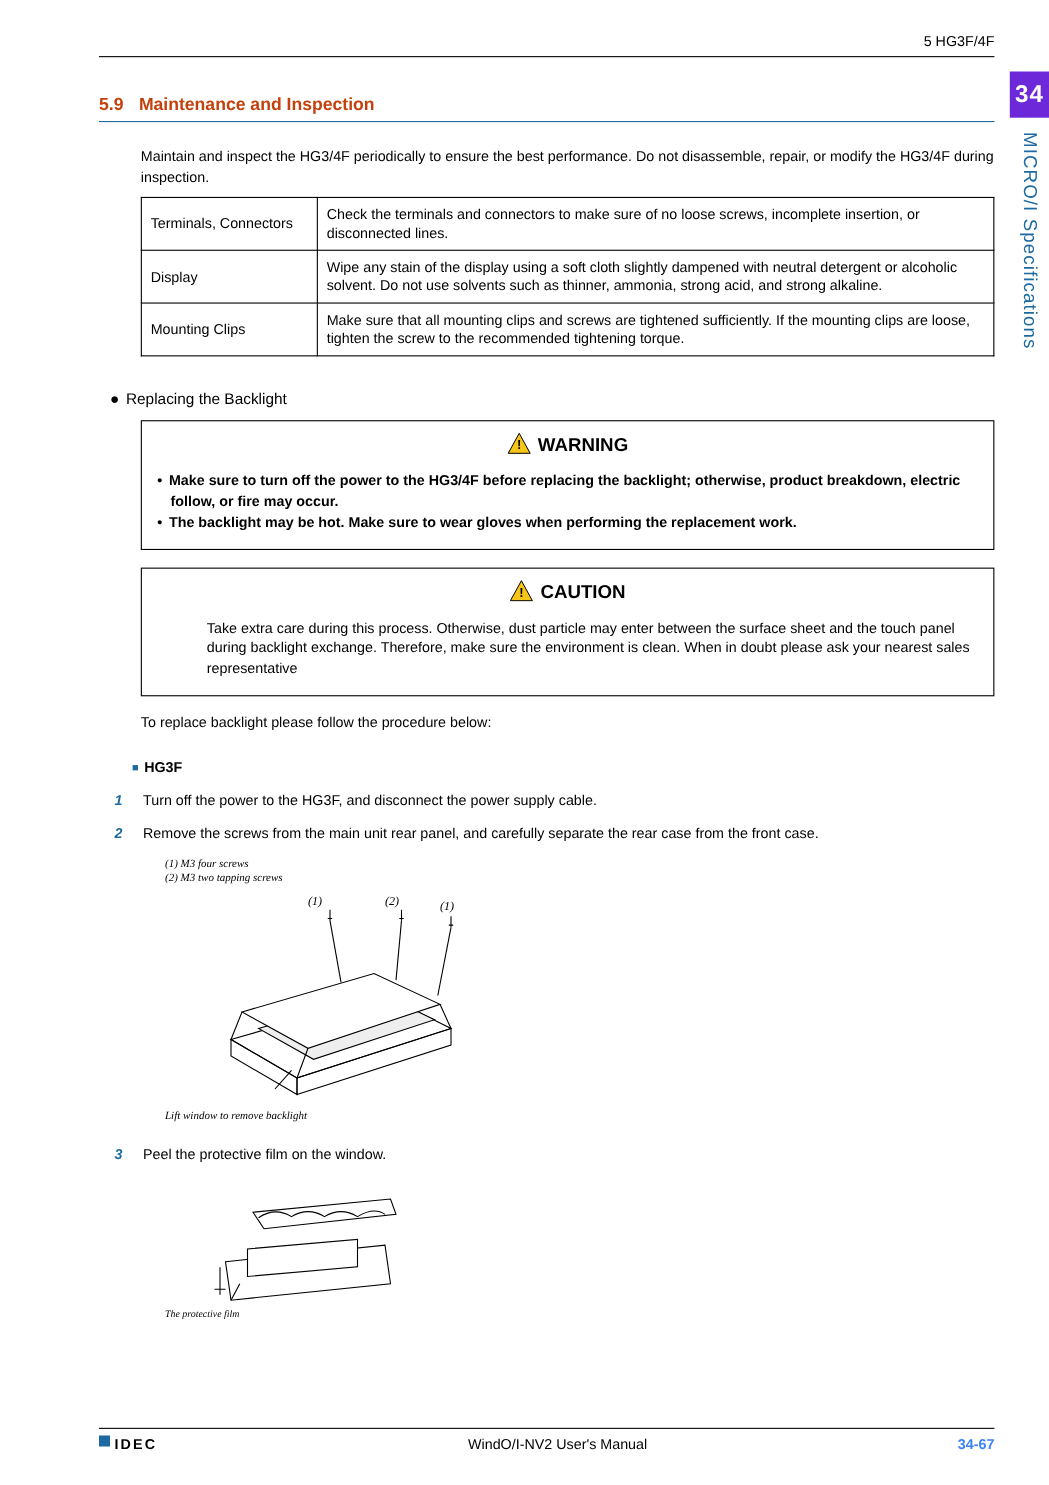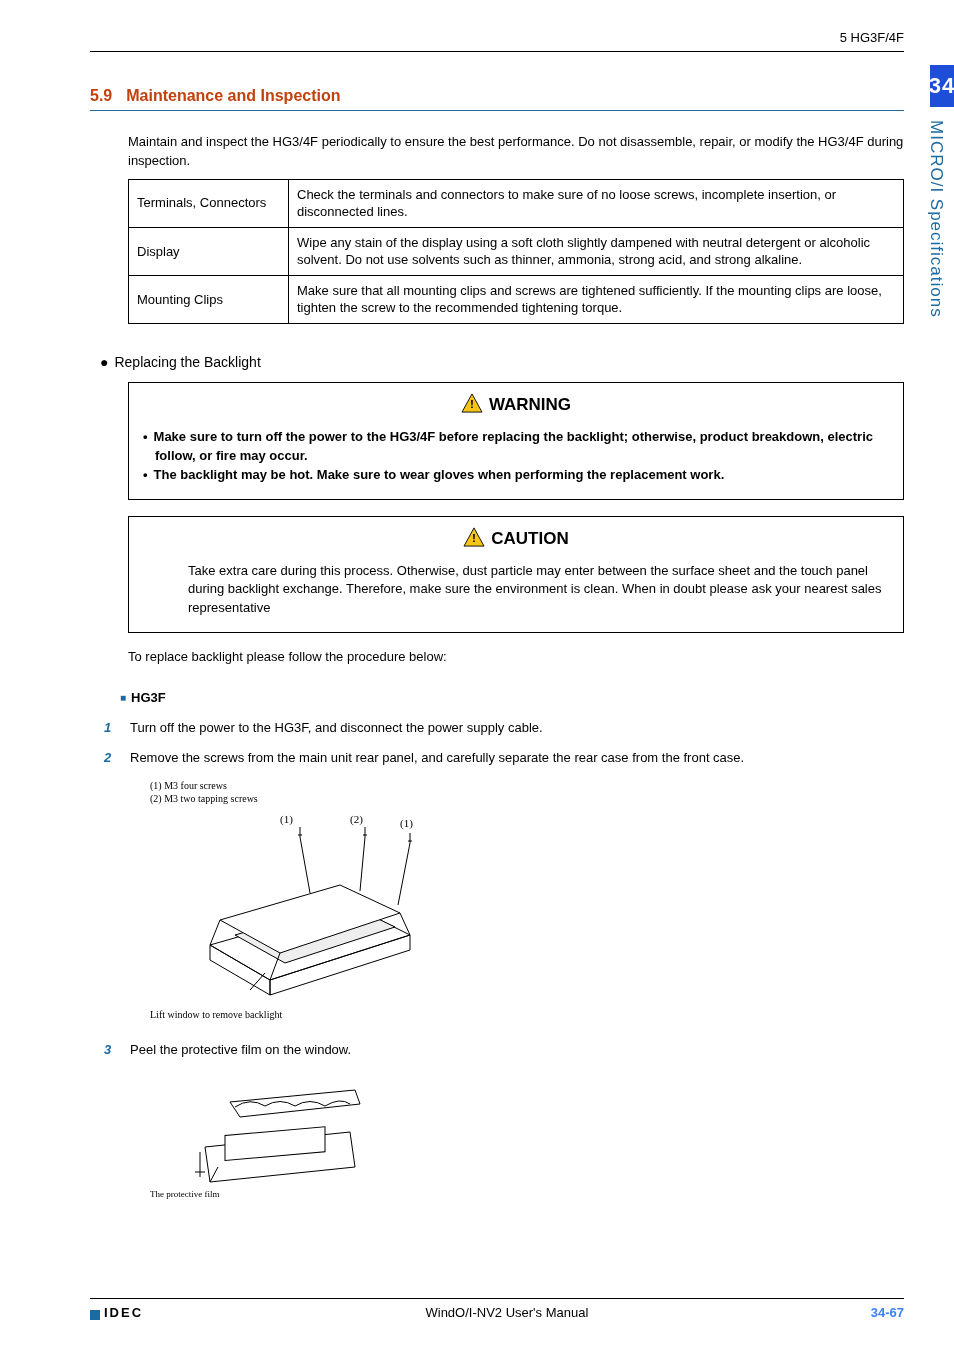--- a/index.html
+++ b/index.html
@@ -19,23 +19,23 @@
     margin-bottom: 6px;
   }
   .top-rule {
     border-top: 1px solid #000;
     margin-bottom: 35px;
   }
   .chapter-tab {
     position: absolute;
     right: 0;
     top: 65px;
-    width: 24px;
+    width: 36px;
     height: 42px;
-    background: #1d4ed8;
+    background: #6d28d9;
     color: #fff;
     font-size: 22px;
     font-weight: bold;
     display: flex;
     align-items: center;
     justify-content: center;
     letter-spacing: 1px;
   }
   .side-label {
     position: absolute;
@@ -147,41 +147,42 @@
   .step-num {
     color: #1d6aa0;
     font-weight: bold;
     font-style: italic;
     width: 14px;
     flex-shrink: 0;
   }
   .fig {
     margin-left: 60px;
     margin-bottom: 20px;
+    font-style: italic;
   }
   .fig-caption-small {
     font-family: "Times New Roman", serif;
     font-size: 10px;
     line-height: 1.3;
   }
   .footer {
     position: absolute;
     bottom: 30px;
     left: 90px;
     right: 50px;
     border-top: 1px solid #000;
     padding-top: 6px;
     display: flex;
     justify-content: space-between;
     align-items: center;
     font-size: 13px;
   }
   .footer-left {
     display: flex;
-    align-items: flex-end;
+    align-items: flex-start;
     gap: 4px;
     font-weight: bold;
     letter-spacing: 2px;
   }
   .idec-box {
     width: 10px;
     height: 10px;
     background: #1d6aa0;
   }
   .footer-right .pgnum {

